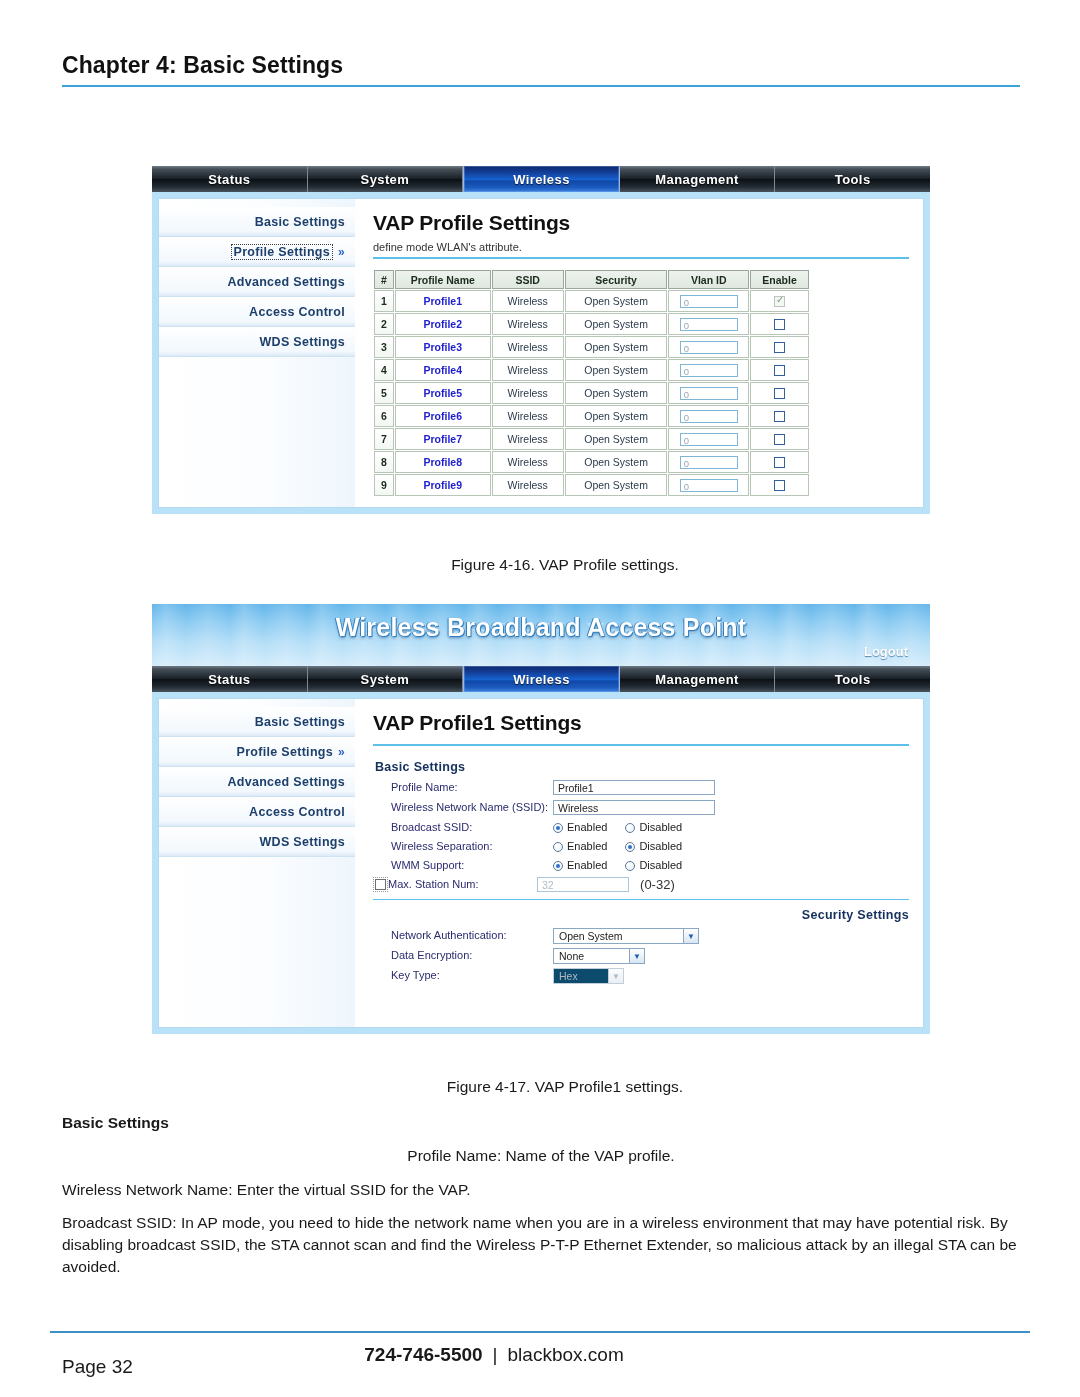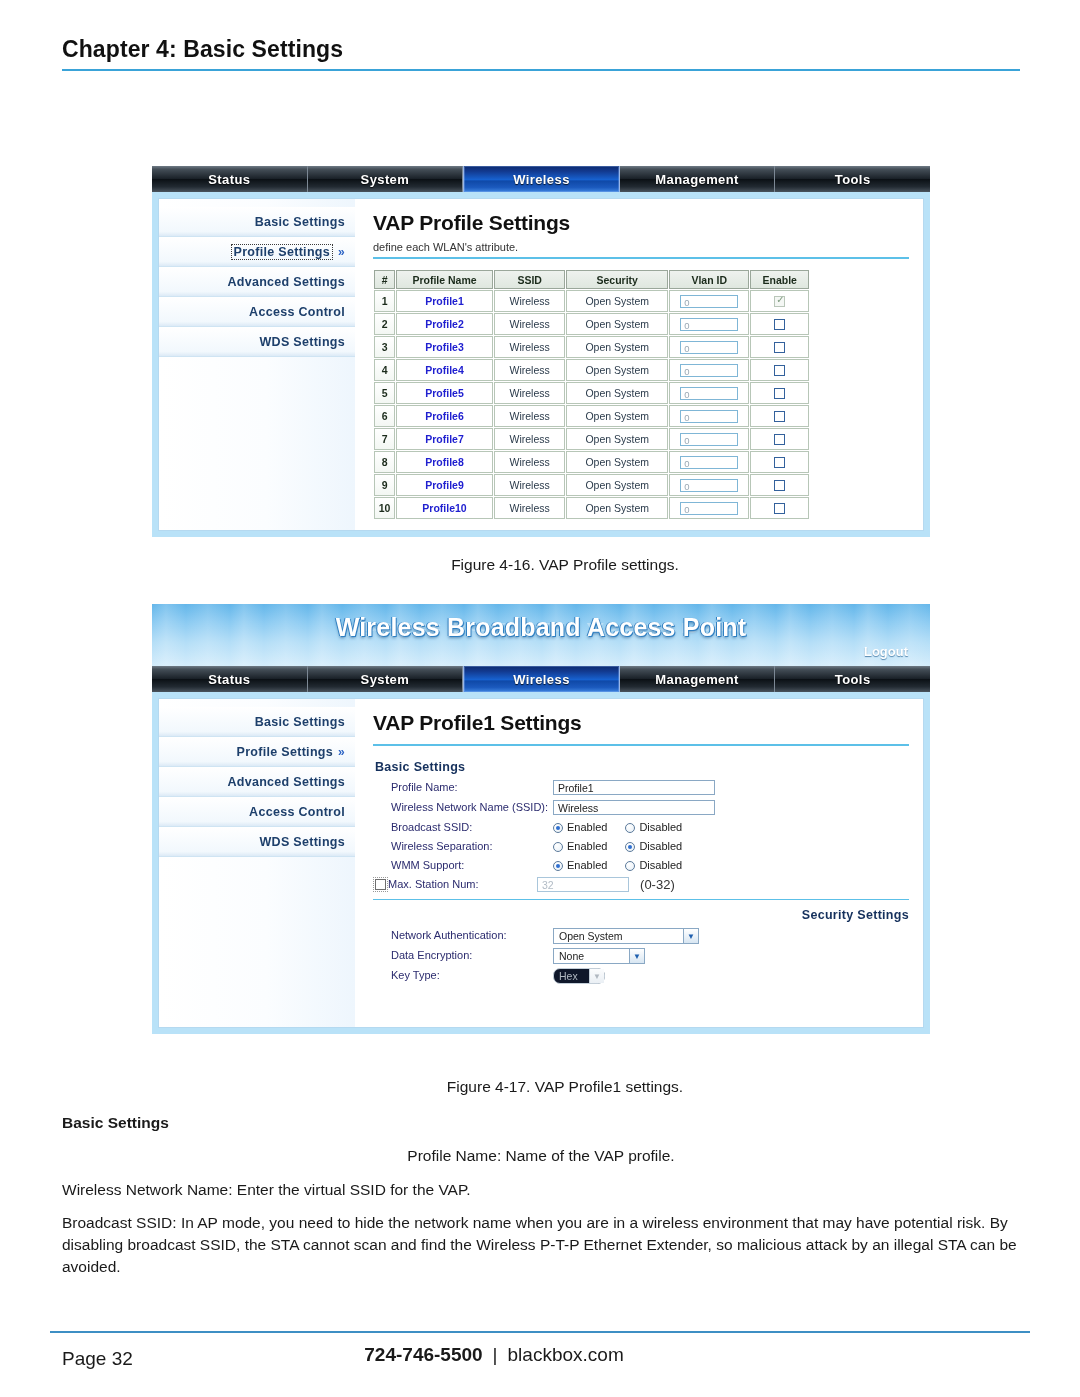--- a/index.html
+++ b/index.html
@@ -6,38 +6,38 @@
   body {
     width:1080px; height:1397px;
     background:#ffffff;
     font-family:"Liberation Sans", sans-serif;
     color:#1a1a1a;
     position:relative;
     overflow:hidden;
   }
 
   
-  .page-head { position:absolute; left:62px; top:36px; width:958px; }
+  .page-head { position:absolute; left:62px; top:52px; width:958px; }
   .chapter-title {
     font-size:23px; font-weight:bold; color:#111; letter-spacing:.1px;
     font-family:"Liberation Sans", sans-serif;
   }
   .head-rule { margin-top:6px; height:2px; background:#3aa3d8; width:958px; }
 
   .fig-caption {
     position:absolute; width:1080px; text-align:center;
     font-size:15.5px; color:#1a1a1a;padding-left:25px;
   }
 
   .body-text { position:absolute; left:62px; width:958px; font-size:15.5px; line-height:22px; color:#1a1a1a; }
   .body-text.bold { font-weight:bold; }
 
   .foot-rule { position:absolute; left:50px; top:1331px; width:980px; height:1.5px; background:#3d8fc4; }
   .footer { position:absolute; top:1344px; left:0; width:1080px; height:30px; }
-  .footer .pg { position:absolute; left:62px; top:4px; font-size:19px; color:#1a1a1a; }
+  .footer .pg { position:absolute; left:62px; top:12px; font-size:19px; color:#1a1a1a; }
   .footer .contact { position:absolute; left:0; top:0; width:988px; text-align:center; font-size:19px; color:#1a1a1a; }
   .footer .contact .tel { font-weight:bold; }
   .footer .contact .sep { padding:0 10px; font-weight:normal; }
 
   
   .router-ui {
     position:absolute;
     background:#ffffff;
     box-sizing:border-box;
   }
@@ -195,21 +195,21 @@
     display:inline-flex; align-items:center; padding:0 0 0 5px; position:relative;
   }
   .sel .arrow {
     width:14px; height:100%; margin-left:auto;
     background:linear-gradient(to bottom,#ffffff,#d8e6f2);
     border-left:1px solid #8aa8c4; display:flex; align-items:center; justify-content:center;
     color:#1f5fae; font-size:8px;
   }
   .sel.w-auth { width:146px; }
   .sel.w-enc { width:92px; }
-  .sel.w-key { width:52px; border-color:#c3ced8; color:#b0b8c0; background:#0f172a;border-radius:7px; }
+  .sel.w-key { width:71px; border-color:#c3ced8; color:#b0b8c0; background:#0c4a6e; }
   .sel.w-key .arrow { color:#b0b8c0; background:linear-gradient(to bottom,#fbfcfd,#eaeff4); border-left-color:#c3ced8; }
   .range-hint { font-size:13px; color:#333; margin-left:8px; }
 </style>
 </head>
 <body>
 
 <div class="page-head">
   <div class="chapter-title">Chapter 4: Basic Settings</div>
   <div class="head-rule"></div>
 </div>
@@ -238,21 +238,21 @@
       </div>
       <div class="side-item">
         <span class="lbl">Access Control</span>
       </div>
       <div class="side-item">
         <span class="lbl">WDS Settings</span>
       </div>
     </div>
     <div class="ui-main">
       <div class="main-title">VAP Profile Settings</div>
-      <div class="main-sub">define each WLAN's attribute.</div>
+      <div class="main-sub">define mode WLAN's attribute.</div>
       <div class="main-rule"></div>
       <table class="vap-table">
         <thead>
           <tr>
             <th>#</th>
             <th>Profile Name</th>
             <th>SSID</th>
             <th>Security</th>
             <th>Vlan ID</th>
             <th>Enable</th>
@@ -319,28 +319,20 @@
               <td class="idx">8</td>
               <td class="pname"><a href="#">Profile8</a></td>
               <td class="ssid">Wireless</td>
               <td class="sec">Open System</td>
               <td class="vlan"><span class="mini-input">0</span></td>
               <td class="en"><span class="cbox"></span></td>
             </tr>
             <tr>
               <td class="idx">9</td>
               <td class="pname"><a href="#">Profile9</a></td>
-              <td class="ssid">Wireless</td>
-              <td class="sec">Open System</td>
-              <td class="vlan"><span class="mini-input">0</span></td>
-              <td class="en"><span class="cbox"></span></td>
-            </tr>
-            <tr>
-              <td class="idx">10</td>
-              <td class="pname"><a href="#">Profile10</a></td>
               <td class="ssid">Wireless</td>
               <td class="sec">Open System</td>
               <td class="vlan"><span class="mini-input">0</span></td>
               <td class="en"><span class="cbox"></span></td>
             </tr>
           </tbody>
       </table>
     </div>
   </div>
 </div>

